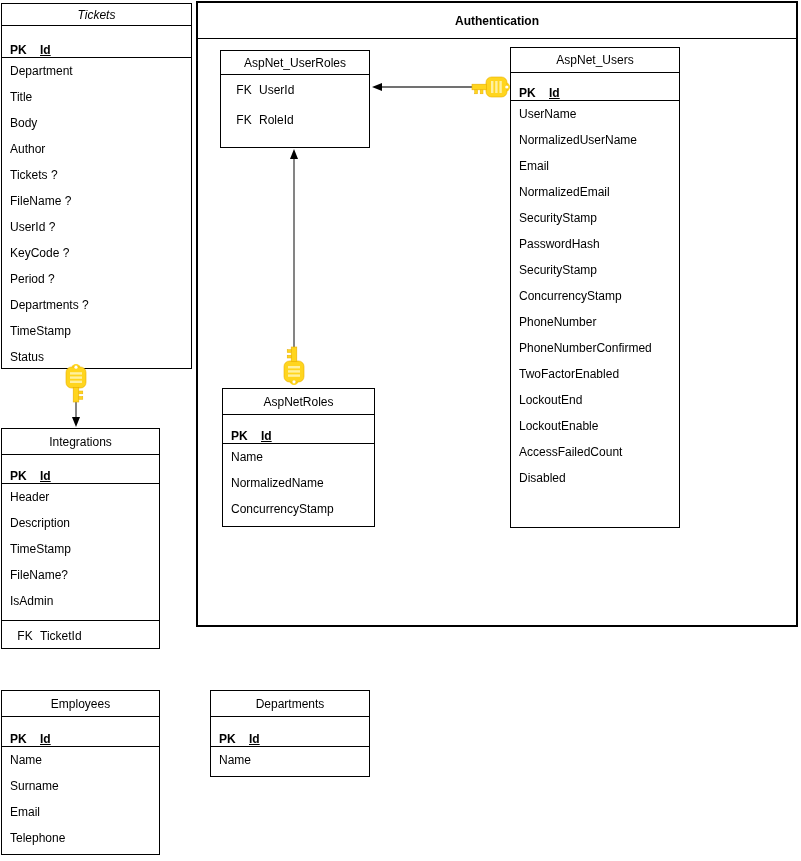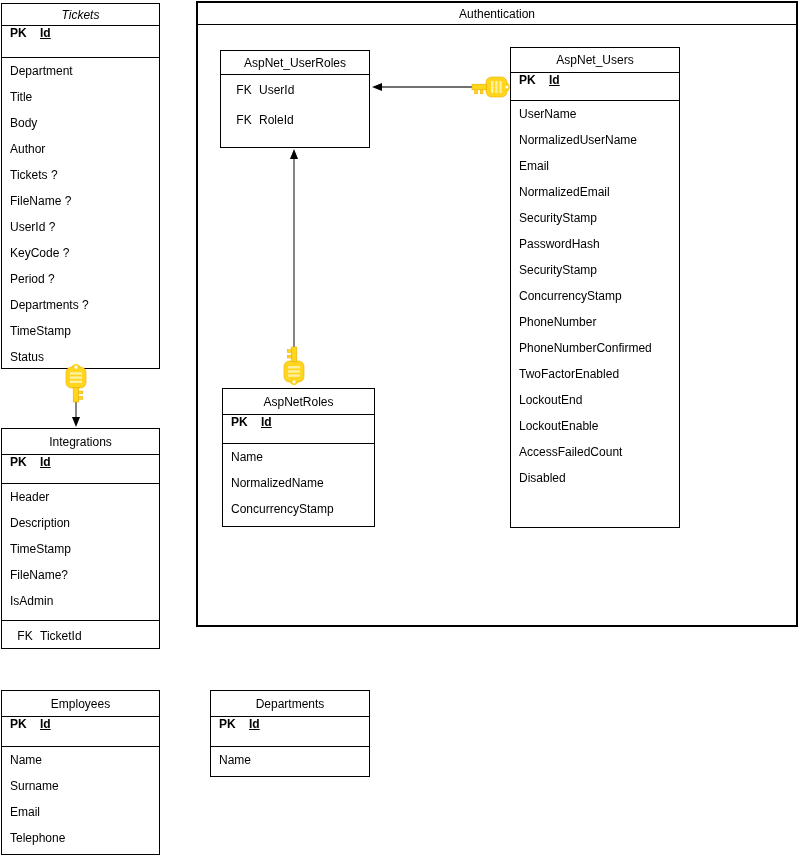--- a/index.html
+++ b/index.html
@@ -26,40 +26,40 @@
   }
   .container-box {
     position: absolute;
     box-sizing: border-box;
     background: #fff;
     border: 2px solid var(--border, #000);
     z-index: 1;
   }
   .container-header {
     box-sizing: border-box;
-    height: 22px;
+    height: 36px;
     border-bottom: 1px solid var(--border, #000);
     display: flex;
     align-items: center;
     justify-content: center;
-    font-weight: normal;
+    font-weight: bold;
   }
   .entity-header {
     box-sizing: border-box;
     border-bottom: 1px solid var(--border, #000);
     display: flex;
     align-items: center;
     justify-content: center;
   }
   .entity-header.italic { font-style: italic; }
   .pk-row {
     box-sizing: border-box;
     border-bottom: 1px solid var(--border, #000);
     display: flex;
-    align-items: flex-start;
+    align-items: flex-end;
     padding-left: 8px;
     font-weight: bold;
   }
   .key-label { width: 30px; flex: 0 0 30px; }
   .pk-field { text-decoration: underline; }
   .field-row {
     height: 26px;
     display: flex;
     align-items: center;
     padding-left: 8px;
@@ -86,21 +86,21 @@
 <body>
 
 <div id="canvas">
 
   <div class="container-box" style="left:196px; top:1px; width:602px; height:626px;">
     <div class="container-header">
       <span>Authentication</span>
     </div>
   </div>
 
-  <div class="entity" style="left:1px; top:3px; width:159px; height:366px;">
+  <div class="entity" style="left:1px; top:3px; width:191px; height:366px;">
     <div class="entity-header italic" style="height:22px;">
       <span>Tickets</span>
     </div>
     <div class="pk-row" style="height:32px;">
       <span class="key-label">PK</span>
       <span class="pk-field">Id</span>
     </div>
     <div class="fields">
 
         <div class="field-row">

